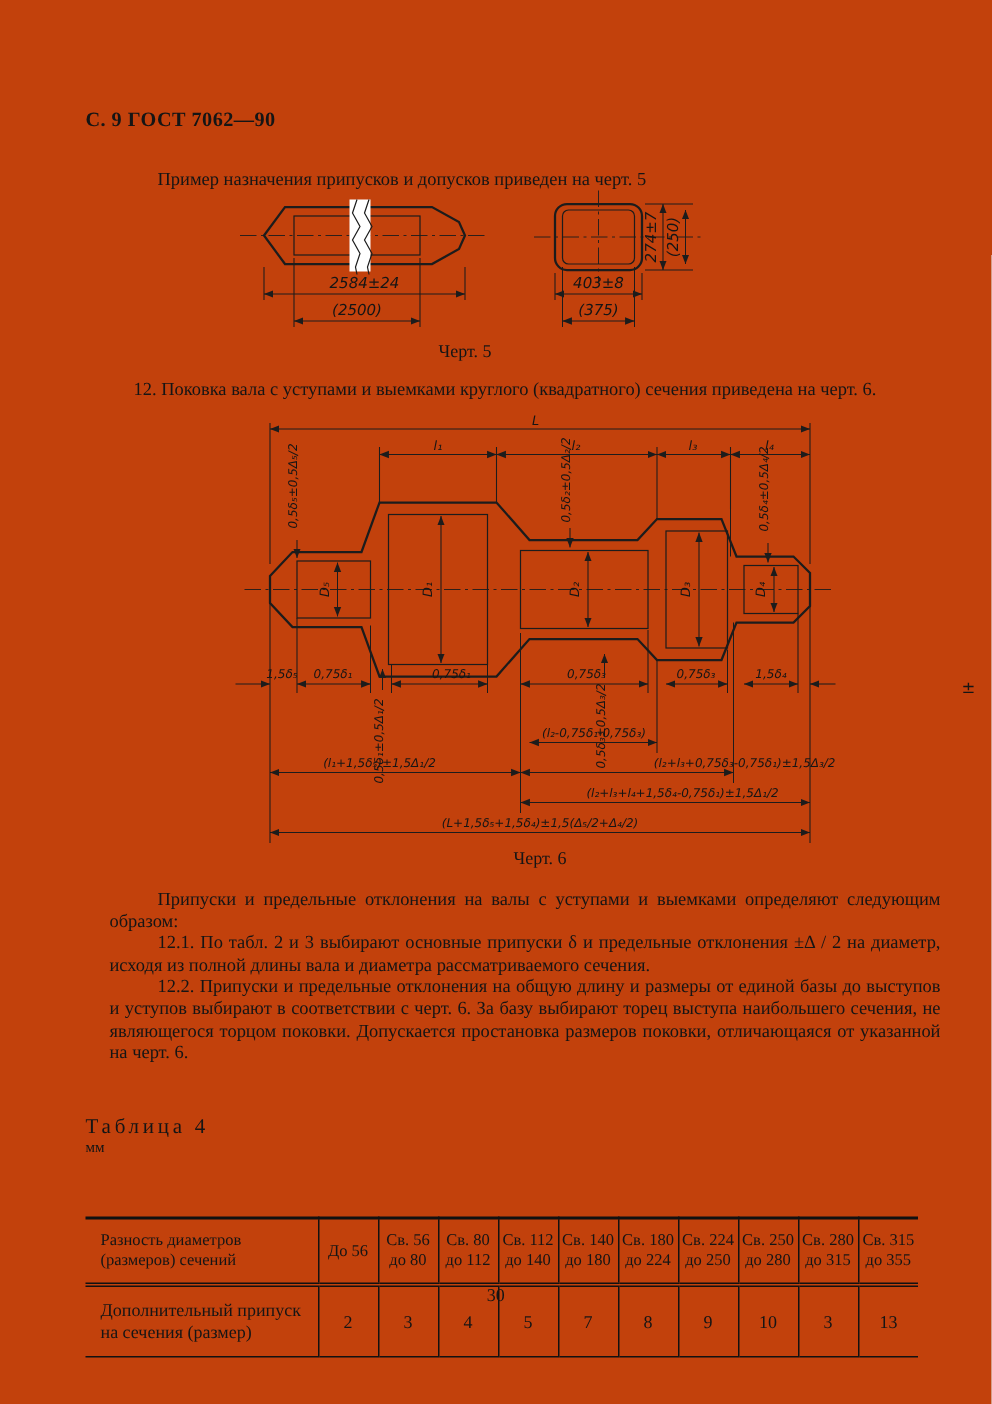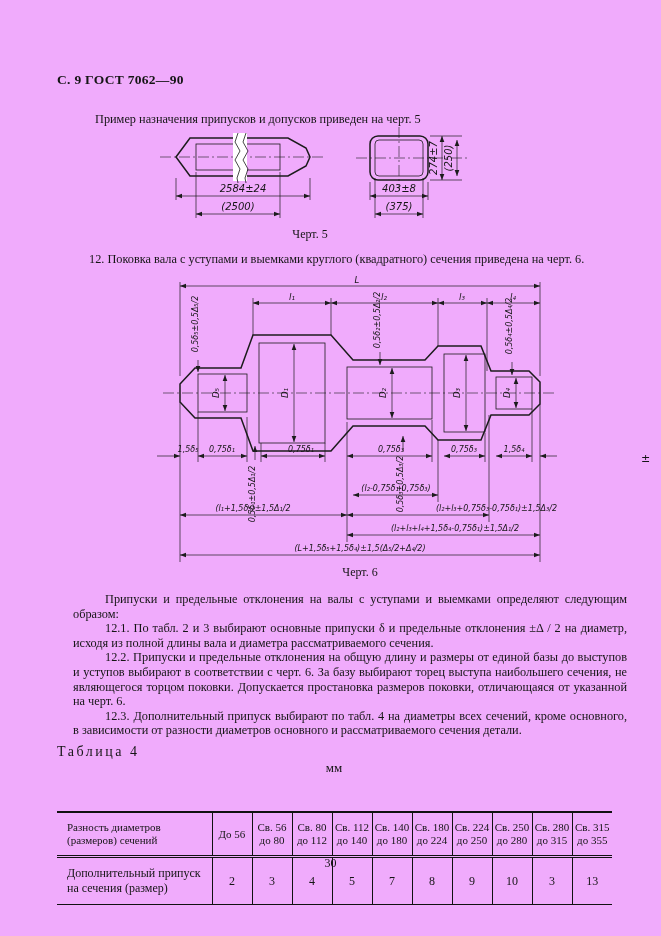--- a/index.html
+++ b/index.html
@@ -1,27 +1,27 @@
 <!DOCTYPE html>
 <html><head>
 <meta charset="utf-8">
 <style>
   html,body{margin:0;padding:0;background:#e8e8e8;}
-  .page{position:relative;width:661px;height:936px;background:#f0abfc;overflow:hidden;
+  .page{position:relative;width:661px;height:936px;background:#c2410c;overflow:hidden;
         font-family:"Liberation Serif",serif;color:#151515;}
   .hdr{position:absolute;left:57px;top:72px;font-size:13.5px;font-weight:bold;letter-spacing:.3px;}
   .para{font-size:12.3px;line-height:14.6px;text-align:justify;}
   .ind{text-indent:32px;}
-  .intro{position:absolute;left:63px;top:112px;width:554px;}
+  .intro{position:absolute;left:73px;top:112px;width:554px;}
   .sec12{position:absolute;left:57px;top:252px;width:554px;font-family:Liberation Serif, serif;}
   .bodytxt{position:absolute;left:57px;top:592px;width:554px;margin-left:16px;}
   .bodytxt p{margin:0;}
   .tbl-label{position:absolute;left:57px;top:744px;width:554px;text-align:left;
              font-size:14px;letter-spacing:2.5px;}
-  .tbl-unit{position:absolute;left:57px;top:760px;width:554px;text-align:center;font-size:13px;}
+  .tbl-unit{position:absolute;left:57px;top:760px;width:554px;text-align:left;font-size:10px;}
   table.t4{position:absolute;left:57px;top:774px;width:555px;border-collapse:collapse;
            table-layout:fixed;font-size:11px;border-top:2.5px solid #111;border-bottom:1.4px solid #111;margin-top:37px;}
   table.t4 td{border-left:1px solid #111;padding:2px 2px;text-align:center;vertical-align:middle;}
   table.t4 td:first-child{border-left:none;text-align:left;padding-left:10px;}
   table.t4 tr.h td{border-bottom:3px double #111;height:38px;line-height:13px;}
   table.t4 tr.v td{height:42px;font-size:12px;}
   .pagenum{position:absolute;left:0;top:856px;width:661px;text-align:center;font-size:12px;}
   .stray{position:absolute;left:641px;top:452px;font-size:11px;font-family:"DejaVu Sans",sans-serif;}
   .fig{position:absolute;}
   svg .o{fill:none;stroke:#1c1c1c;stroke-width:1.5;}
@@ -206,21 +206,20 @@
 
     <text class="cap" x="265" y="300" text-anchor="middle">Черт. 6</text>
   </svg>
 
   <div class="stray">±</div>
 
   <div class="bodytxt">
     <p class="para ind">Припуски и предельные отклонения на валы с уступами и выемками определяют следующим образом:</p>
     <p class="para ind">12.1. По табл. 2 и 3 выбирают основные припуски δ и предельные отклонения ±Δ / 2 на диаметр, исходя из полной длины вала и диаметра рассматриваемого сечения.</p>
     <p class="para ind">12.2. Припуски и предельные отклонения на общую длину и размеры от единой базы до выступов и уступов выбирают в соответствии с черт. 6. За базу выбирают торец выступа наибольшего сечения, не являющегося торцом поковки. Допускается простановка размеров поковки, отличающаяся от указанной на черт. 6.</p>
-    <p class="para ind">12.3. Дополнительный припуск выбирают по табл. 4 на диаметры всех сечений, кроме основного, в зависимости от разности диаметров основного и рассматриваемого сечения детали.</p>
   </div>
 
   <div class="tbl-label">Таблица 4</div>
   <div class="tbl-unit">мм</div>
 
   <table class="t4">
     <colgroup>
       <col style="width:155px">
       <col span="10">
     </colgroup>

